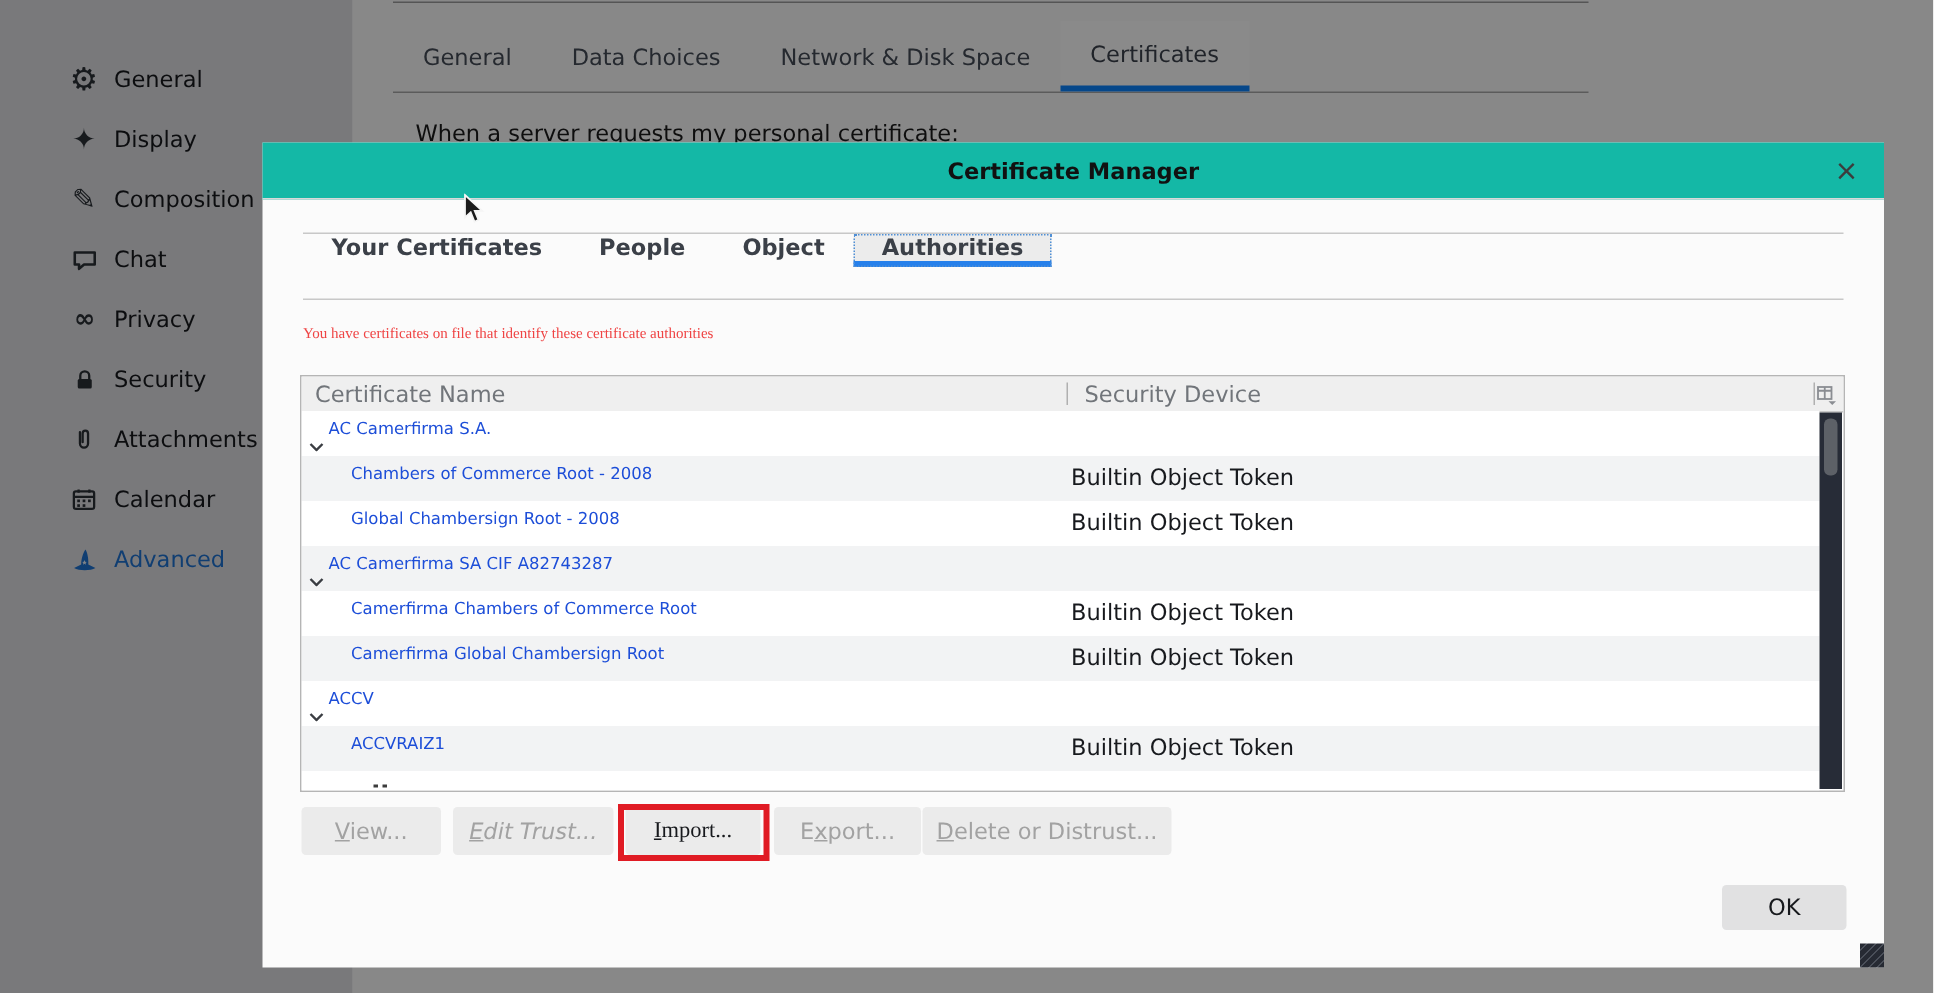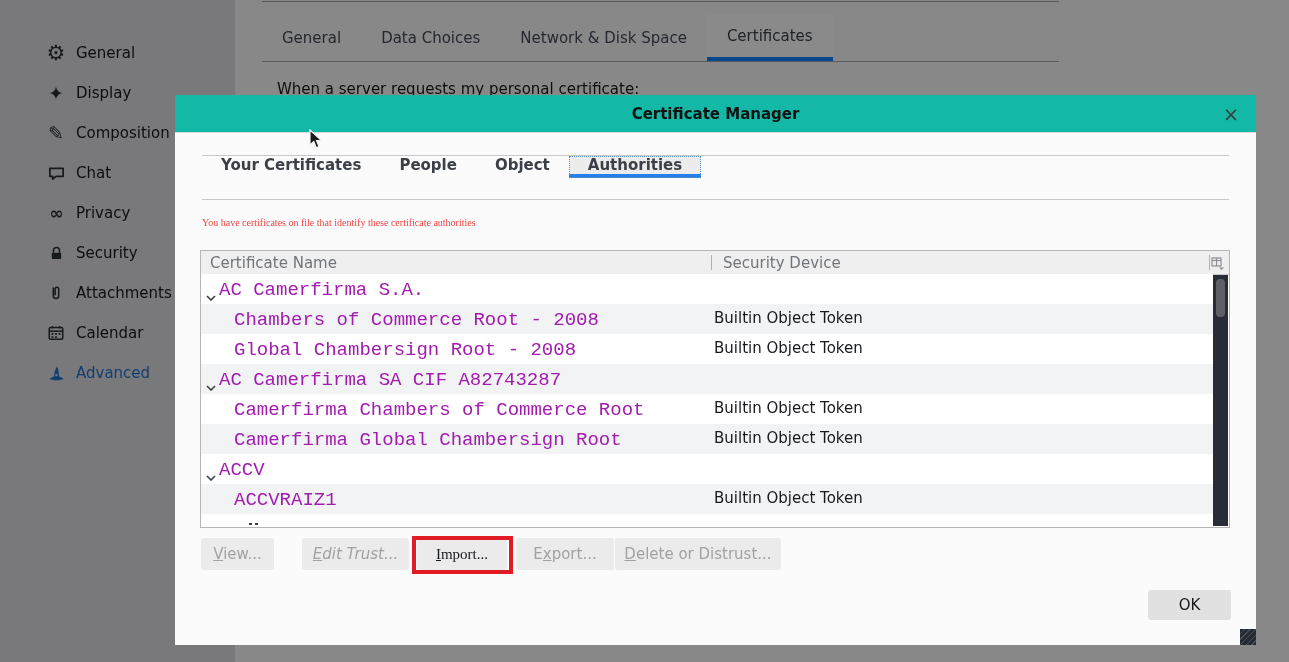--- a/index.html
+++ b/index.html
@@ -45,35 +45,35 @@
   .th.c2{left:522px;}
   .th-sep{position:absolute;top:4px;width:1px;height:15px;background:#b0b0b0;}
   .th-sep.s1{left:510px;}
   .th-sep.s2{right:19px;}
   .colpicker{position:absolute;right:2px;top:4px;width:16px;height:16px;cursor:pointer;}
 
   .tbody{position:absolute;left:0;top:23px;right:16px;bottom:0;}
   .trow{position:relative;height:30px;background:#fff;cursor:pointer;}
   .trow.alt{background:#f2f3f4;}
   .chev{position:absolute;left:5px;top:12px;}
-  .cname{position:absolute;top:5px;font-size:19px;color:#a21caf;white-space:nowrap;font-family:Liberation Mono, monospace;}
+  .cname{position:absolute;top:5px;font-size:11px;color:#1d4ed8;white-space:nowrap;}
   .trow.group .cname{left:18px;}
   .trow.cert .cname{left:33px;}
   .cdev{position:absolute;left:513px;top:5px;font-size:15px;color:#17191d;white-space:nowrap;}
   .trow.partial{height:13px;overflow:hidden;}
   .pdots{position:absolute;left:48px;top:9px;width:3px;height:2px;background:#3c3c3c;box-shadow:6px 0 0 #3c3c3c;}
 
   .vscroll{position:absolute;right:1px;top:24px;bottom:1px;width:15px;background:#272c37;cursor:pointer;}
   .vthumb{position:absolute;left:3px;top:4px;width:9px;height:38px;border-radius:4px;background:#5d6167;}
 
   .btnrow{position:absolute;left:26px;top:443px;height:32px;width:800px;}
   .dbtn{position:absolute;top:0;height:32px;background:#ebebeb;border:none;border-radius:3px;font-size:15px;font-family:inherit;color:#a2a2a2;cursor:pointer;}
   .dbtn .u{text-decoration:underline;}
   .dbtn.enabled{color:#17191d;font-family:Liberation Serif, serif;}
-  .b-view{left:0;width:73px;}
+  .b-view{left:0;width:93px;}
   .b-edit{left:101px;width:107px;font-style:italic;}
   .b-import{left:216px;width:90px;}
   .b-export{left:315px;width:98px;}
   .b-delete{left:414px;width:166px;}
   .redbox{position:absolute;left:211px;top:-2px;width:101px;height:38px;border:4px solid #e01b24;box-sizing:border-box;pointer-events:none;}
 
   .okbtn{position:absolute;left:973px;top:495px;width:83px;height:30px;background:#e1e1e2;border:none;border-radius:3px;font-size:15px;font-family:inherit;color:#17191d;cursor:pointer;}
 
   .grip{position:absolute;left:1065px;top:534px;width:16px;height:16px;background:repeating-linear-gradient(135deg,#262a33 0 3px,#4a4f59 3px 4px);cursor:nwse-resize;}
 

